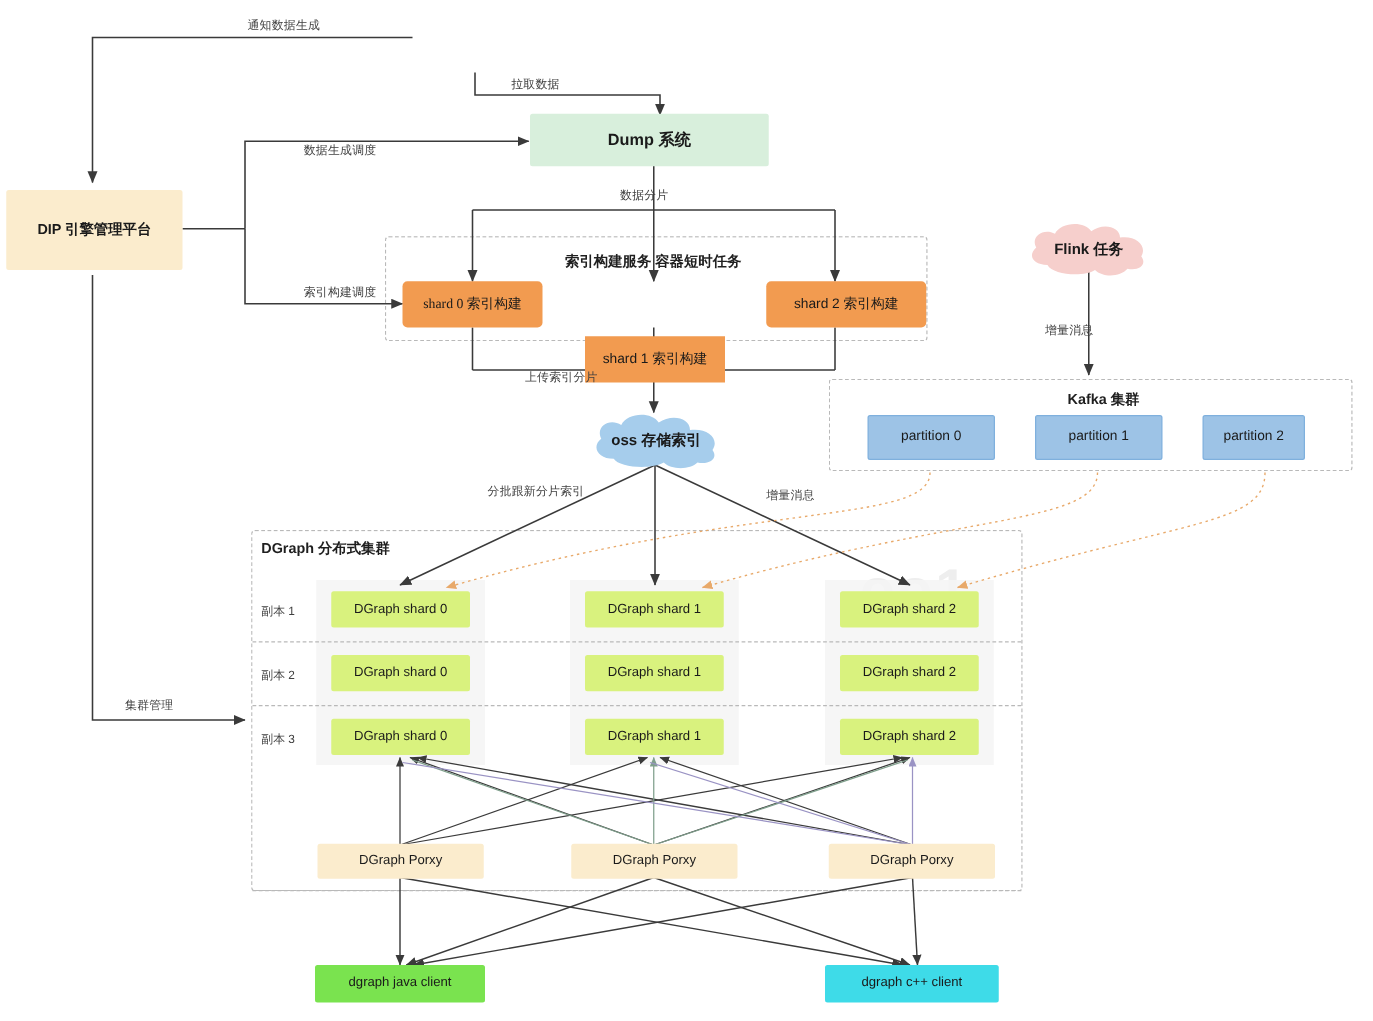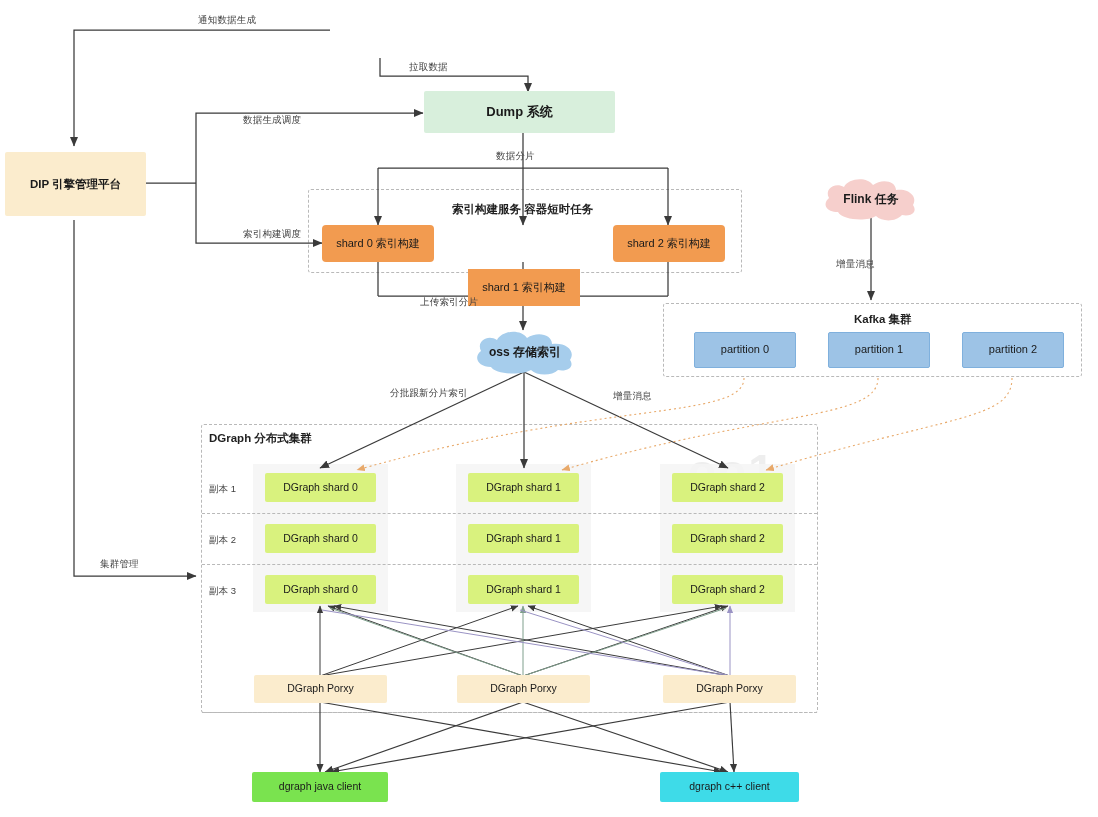--- a/index.html
+++ b/index.html
@@ -152,41 +152,41 @@
               font-size:11.5px;font-weight:bold;color:#1a1a1a;">
     <span>DIP 引擎管理平台</span>
   </div>
 
   <div class="node rect" style="left:424px;top:91px;width:191px;height:42px;background:#d8efdc;
               font-size:13px;font-weight:bold;color:#1a1a1a;">
     <span>Dump 系统</span>
   </div>
 
   <div class="node rect" style="left:322px;top:225px;width:112px;height:37px;background:#f29b50;
-              border-radius:4px;font-size:11px;color:#1a1a1a;">
+              border-radius:4px;font-size:11px;color:#1a1a1a;font-family:Liberation Serif, serif;">
     <span>shard 0 索引构建</span>
   </div>
   <div class="node rect" style="left:468px;top:225px;width:112px;height:37px;background:#f29b50;
               border-radius:0;font-size:11px;color:#1a1a1a;margin-top:44px;">
     <span>shard 1 索引构建</span>
   </div>
-  <div class="node rect" style="left:613px;top:225px;width:112px;height:37px;background:#f29b50;
+  <div class="node rect" style="left:613px;top:225px;width:128px;height:37px;background:#f29b50;
               border-radius:4px;font-size:11px;color:#1a1a1a;">
     <span>shard 2 索引构建</span>
   </div>
 
   <div class="node rect" style="left:694px;top:332px;width:102px;height:36px;background:#9dc3e6;
               border:1px solid #7fb0dd;font-size:11px;color:#1a1a1a;">
     <span>partition 0</span>
   </div>
   <div class="node rect" style="left:828px;top:332px;width:102px;height:36px;background:#9dc3e6;
               border:1px solid #7fb0dd;font-size:11px;color:#1a1a1a;">
     <span>partition 1</span>
   </div>
-  <div class="node rect" style="left:962px;top:332px;width:102px;height:36px;background:#9dc3e6;
+  <div class="node rect" style="left:962px;top:332px;width:82px;height:36px;background:#9dc3e6;
               border:1px solid #7fb0dd;font-size:11px;color:#1a1a1a;">
     <span>partition 2</span>
   </div>
 
   <div class="replica" style="left:209px;top:483px;">副本 1</div>
   <div class="replica" style="left:209px;top:534px;">副本 2</div>
   <div class="replica" style="left:209px;top:585px;">副本 3</div>
 
   <div class="node rect" style="left:265px;top:473px;width:111px;height:29px;background:#d9f27e;
               font-size:10.5px;color:#1a1a1a;">

